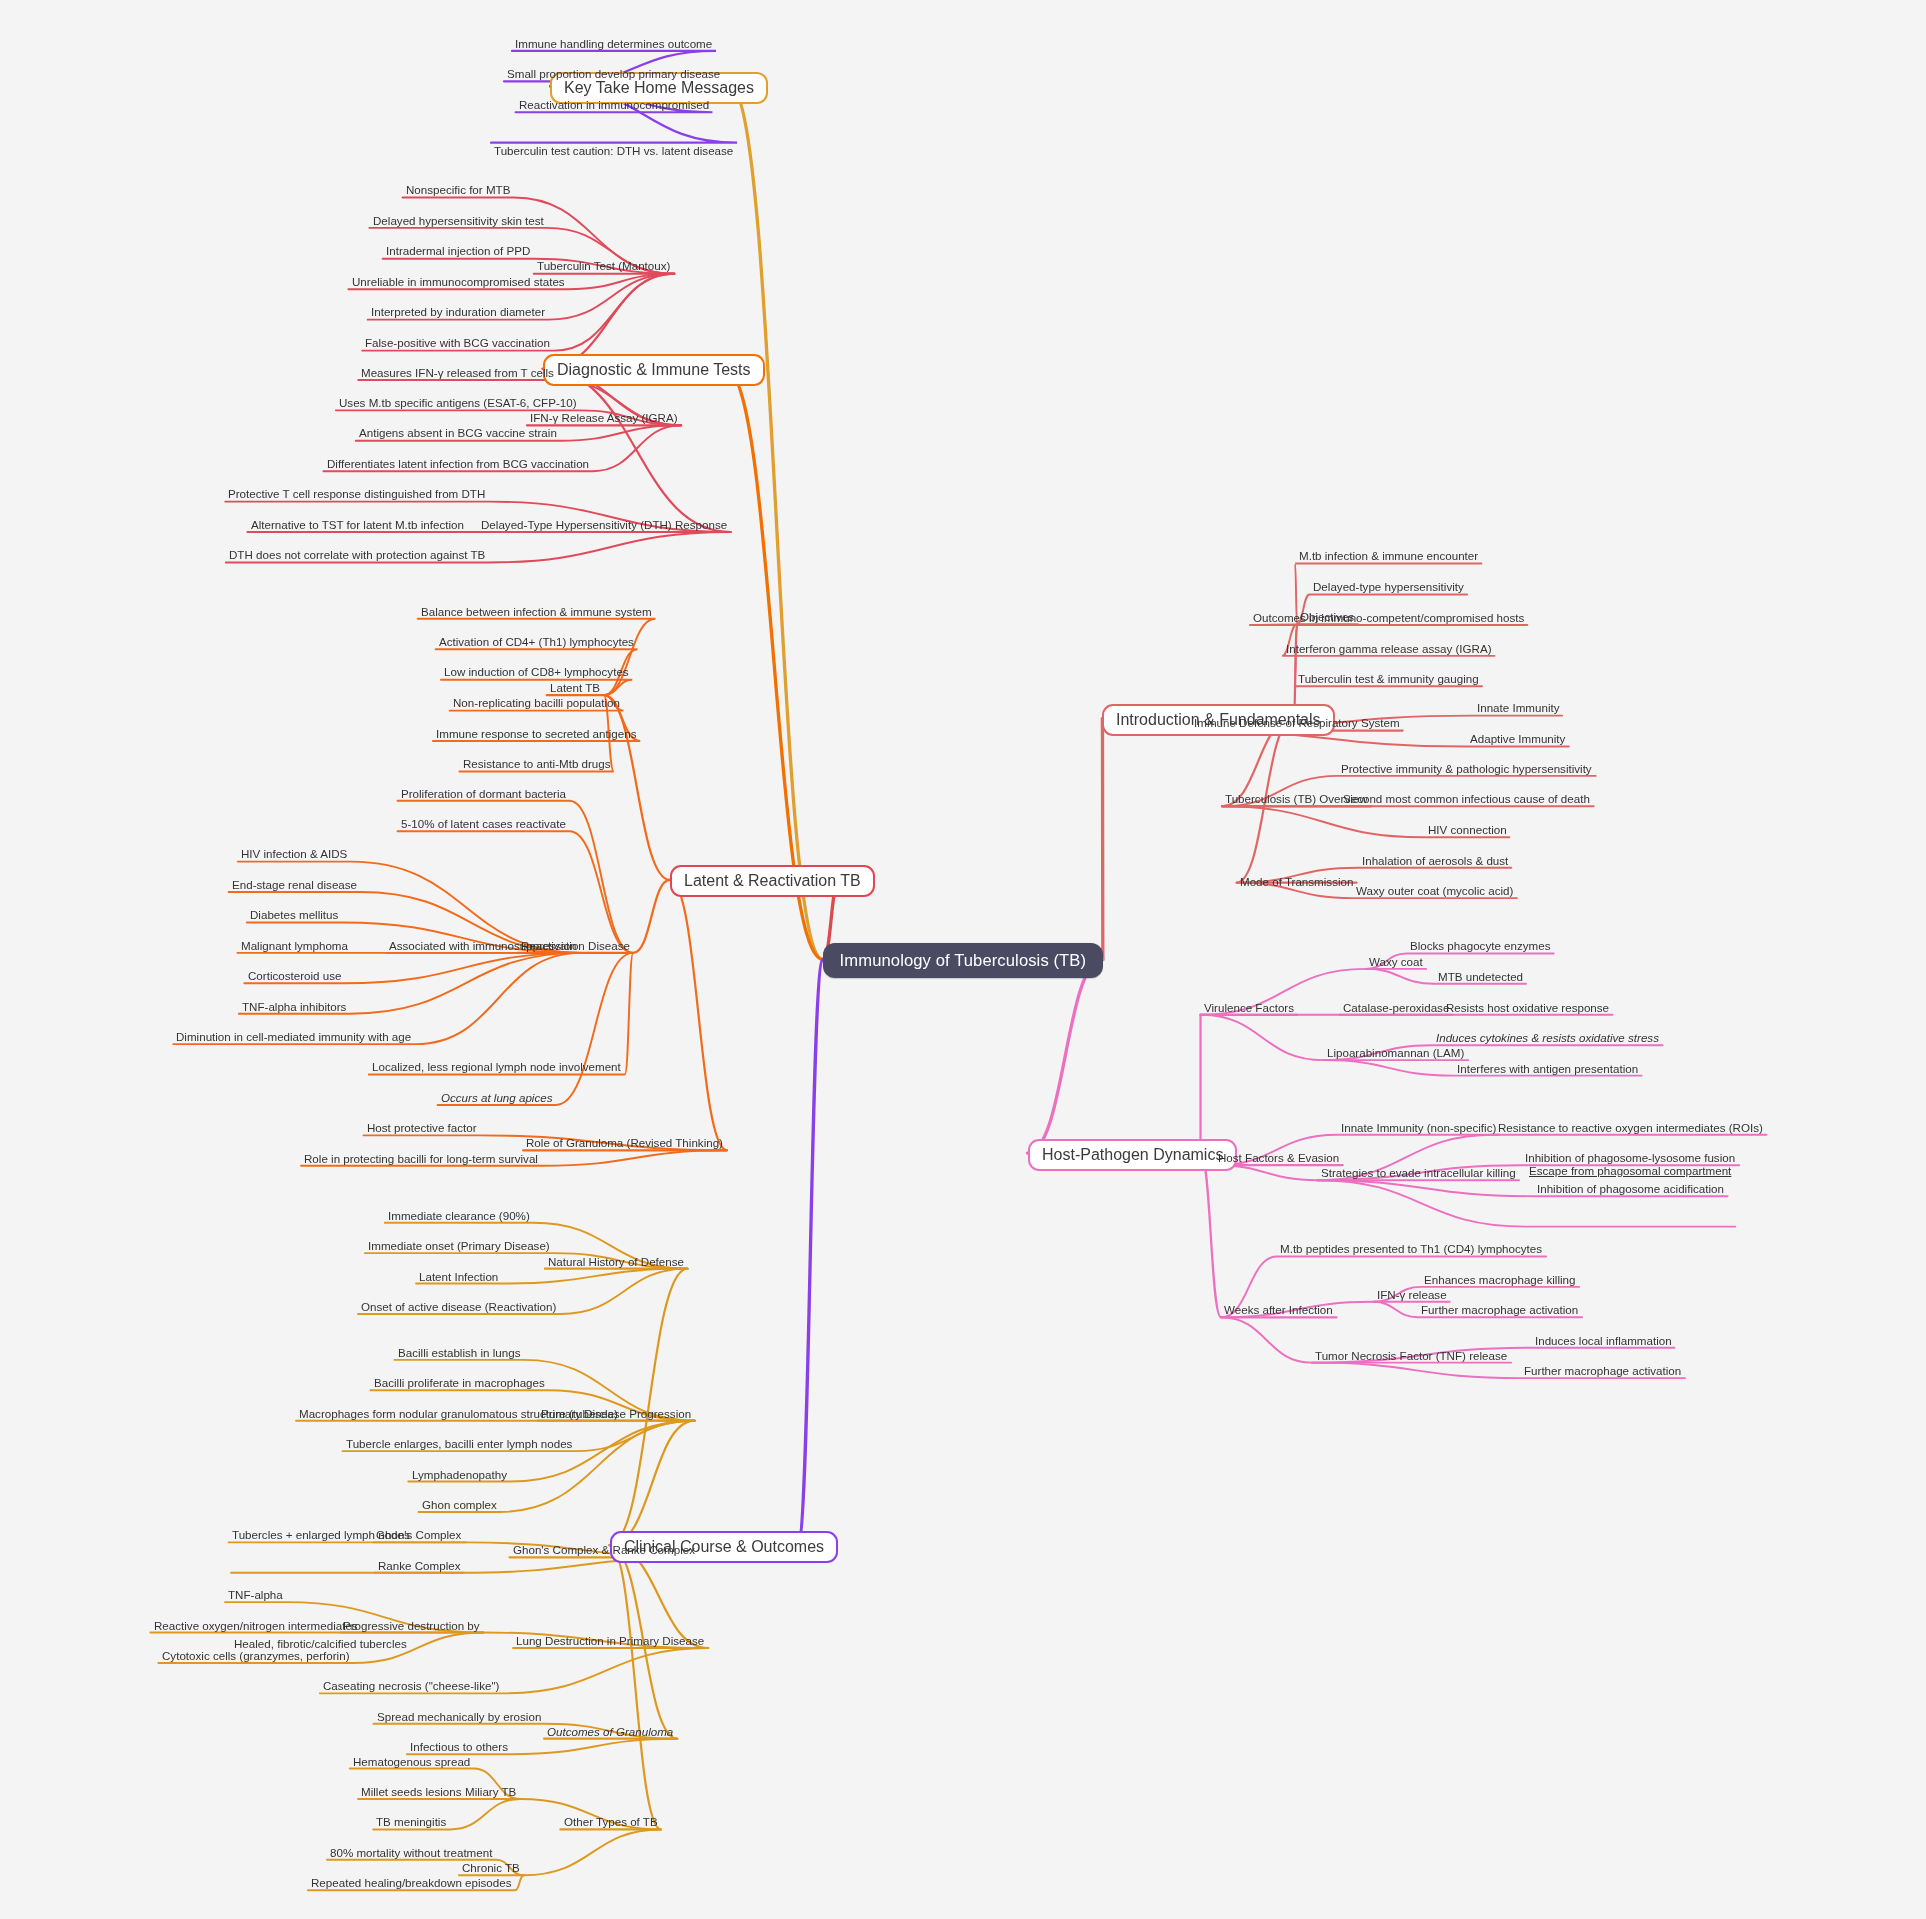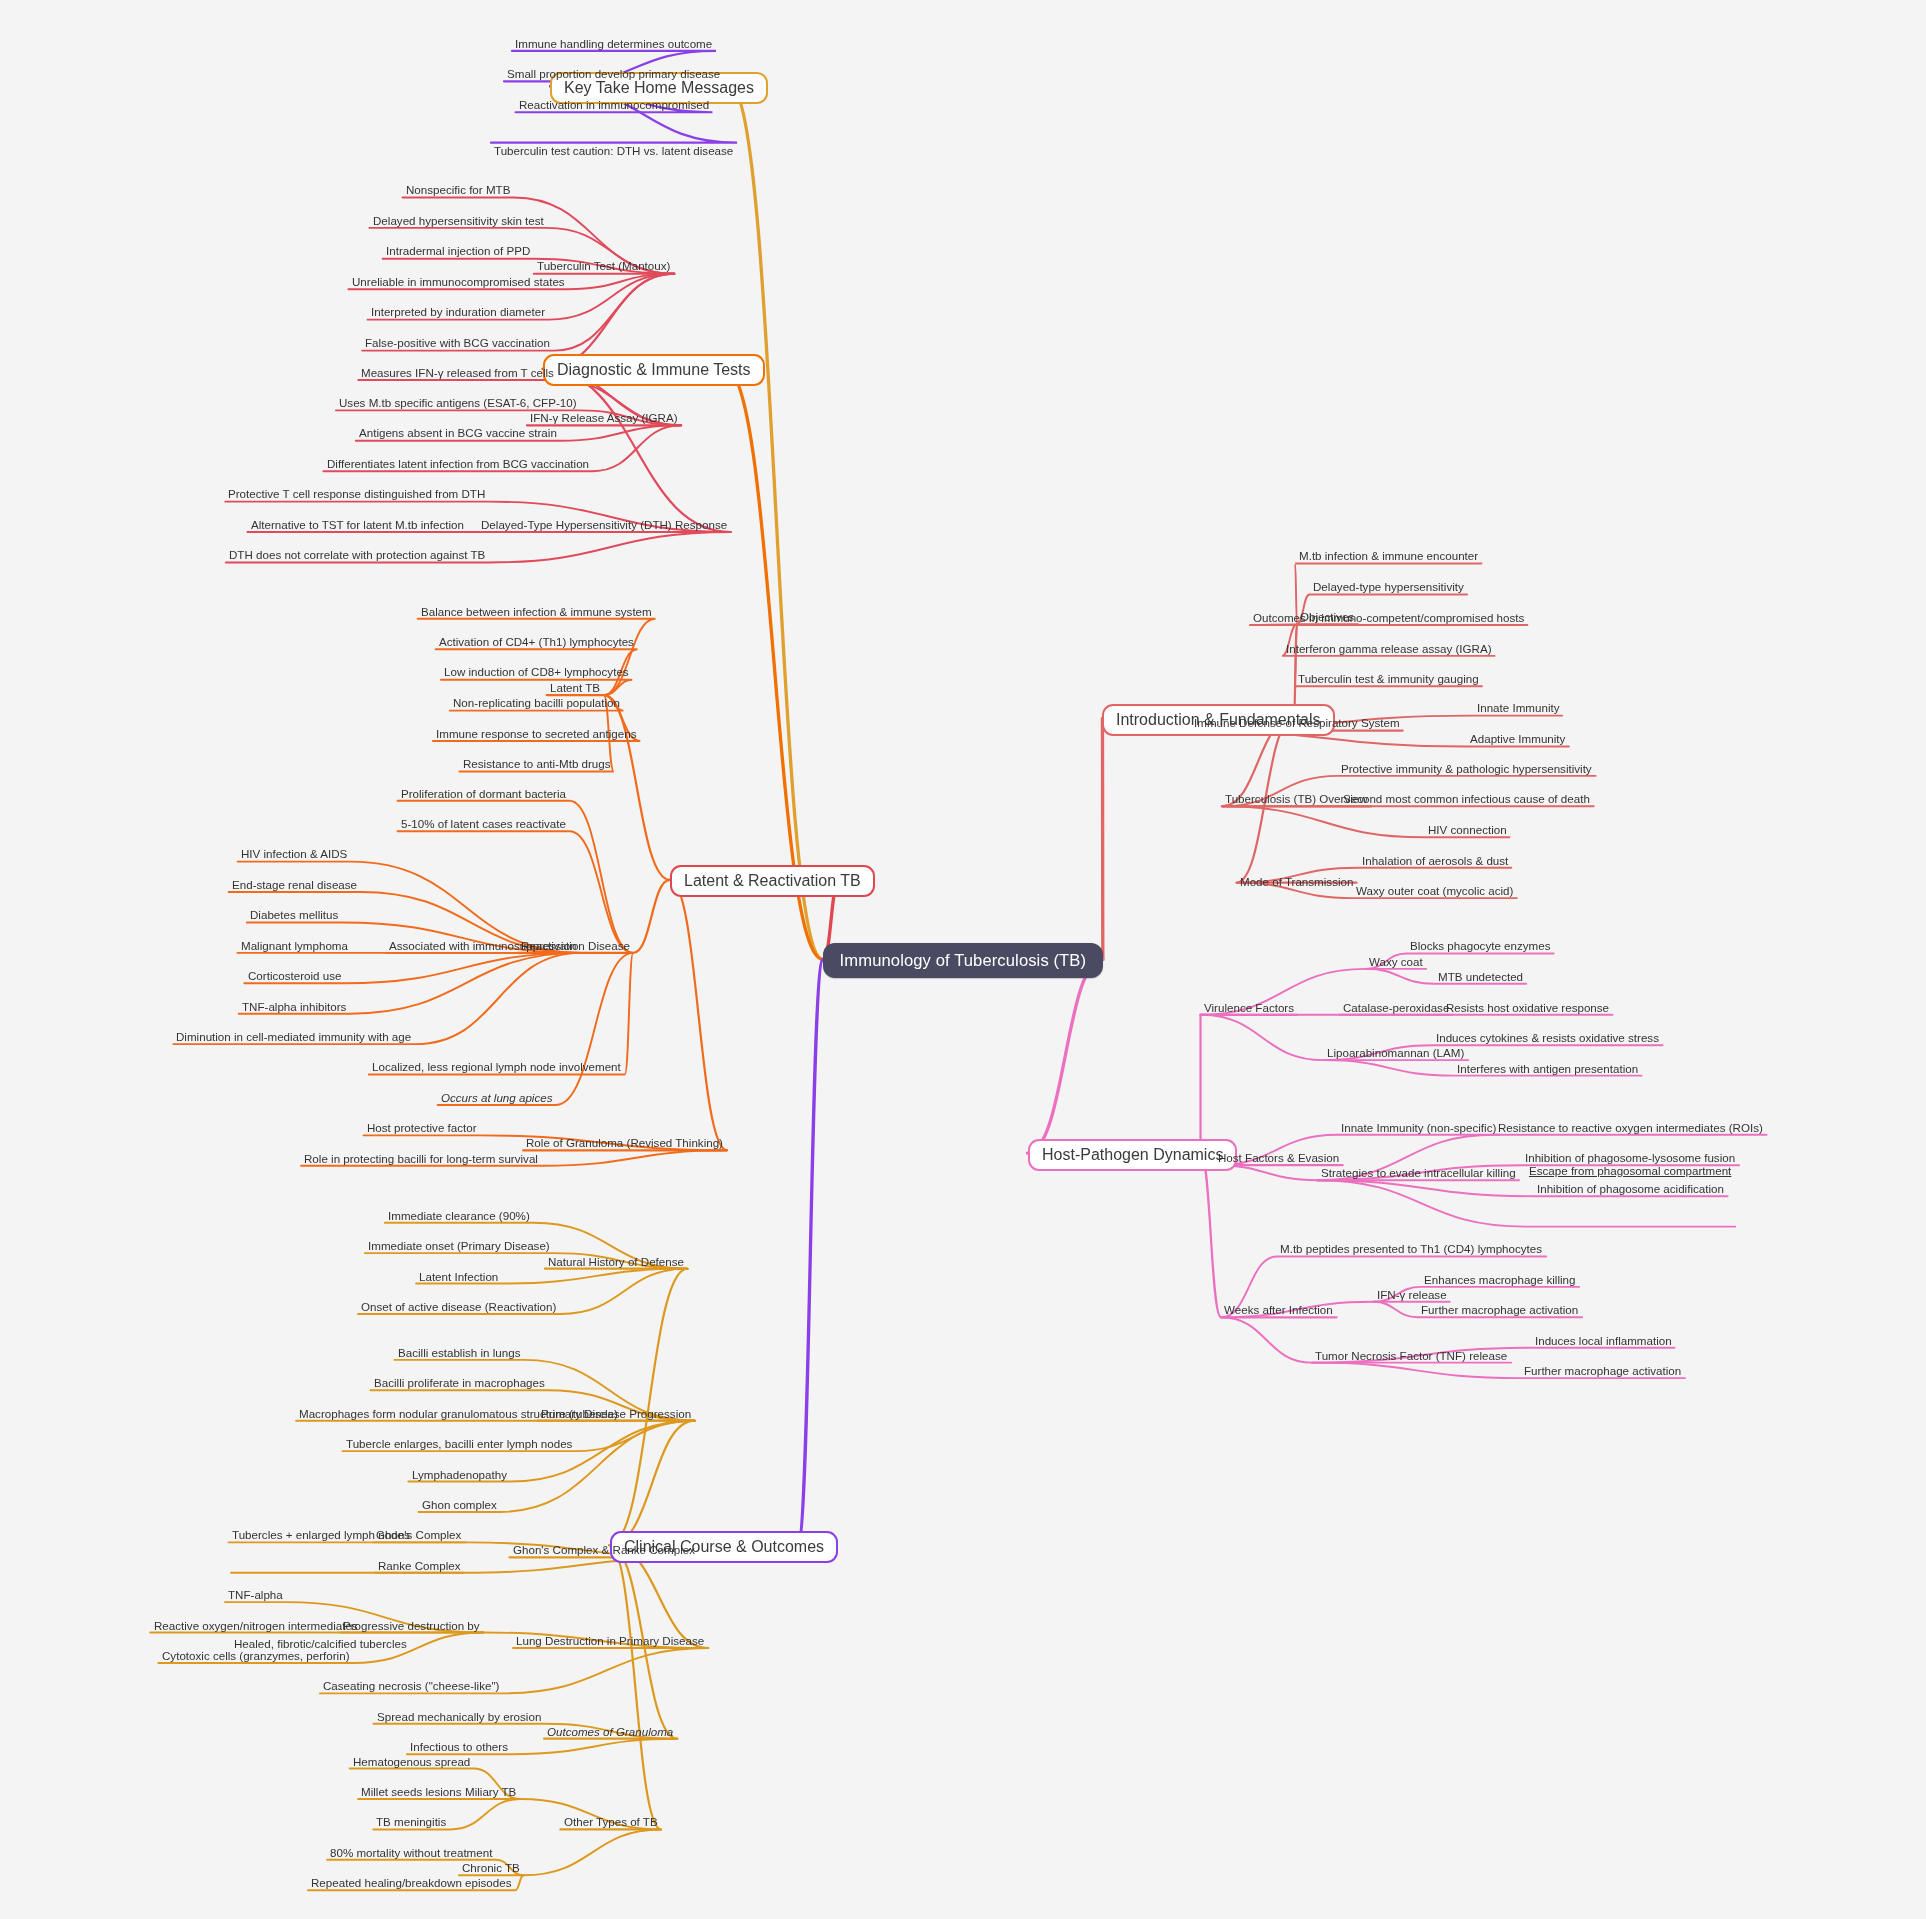--- a/index.html
+++ b/index.html
@@ -170,21 +170,21 @@
       <div class="node lvl3-node" style="left: 1362px; top: 854px;">Inhalation of aerosols &amp; dust</div>
       <div class="node lvl3-node" style="left: 1356px; top: 884px;">Waxy outer coat (mycolic acid)</div>
       <div class="node lvl1-node" style="left: 1028px; top: 1139px; border-color: rgb(236, 111, 192);">Host-Pathogen Dynamics</div>
       <div class="node lvl2-node" style="left: 1204px; top: 1001px;">Virulence Factors</div>
       <div class="node lvl3-node" style="left: 1369px; top: 955px;">Waxy coat</div>
       <div class="node lvl4-node" style="left: 1410px; top: 939px;">Blocks phagocyte enzymes</div>
       <div class="node lvl4-node" style="left: 1438px; top: 970px;">MTB undetected</div>
       <div class="node lvl3-node" style="left: 1343px; top: 1001px;">Catalase-peroxidase</div>
       <div class="node lvl4-node" style="left: 1446px; top: 1001px;">Resists host oxidative response</div>
       <div class="node lvl3-node" style="left: 1327px; top: 1046px;">Lipoarabinomannan (LAM)</div>
-      <div class="node lvl4-node" style="left: 1436px; top: 1031px;">Induces cytokines &amp; resists oxidative stress</div>
+      <div class="node lvl4-node" style="left: 1436px; top: 1031px; font-style: italic;">Induces cytokines &amp; resists oxidative stress</div>
       <div class="node lvl4-node" style="left: 1457px; top: 1062px;">Interferes with antigen presentation</div>
       <div class="node lvl2-node" style="left: 1218px; top: 1151px;">Host Factors &amp; Evasion</div>
       <div class="node lvl3-node" style="left: 1341px; top: 1121px;">Innate Immunity (non-specific)</div>
       <div class="node lvl3-node" style="left: 1321px; top: 1166px;">Strategies to evade intracellular killing</div>
       <div class="node lvl4-node" style="left: 1498px; top: 1121px;">Resistance to reactive oxygen intermediates (ROIs)</div>
       <div class="node lvl4-node" style="left: 1525px; top: 1151px;">Inhibition of phagosome-lysosome fusion</div>
       <div class="node lvl4-node" style="left: 1537px; top: 1182px;">Inhibition of phagosome acidification</div>
       <div class="node lvl4-node" style="left: 1529px; top: 1164px; text-decoration: underline;">Escape from phagosomal compartment</div>
       <div class="node lvl2-node" style="left: 1224px; top: 1303px;">Weeks after Infection</div>
       <div class="node lvl3-node" style="left: 1280px; top: 1242px;">M.tb peptides presented to Th1 (CD4) lymphocytes</div>

